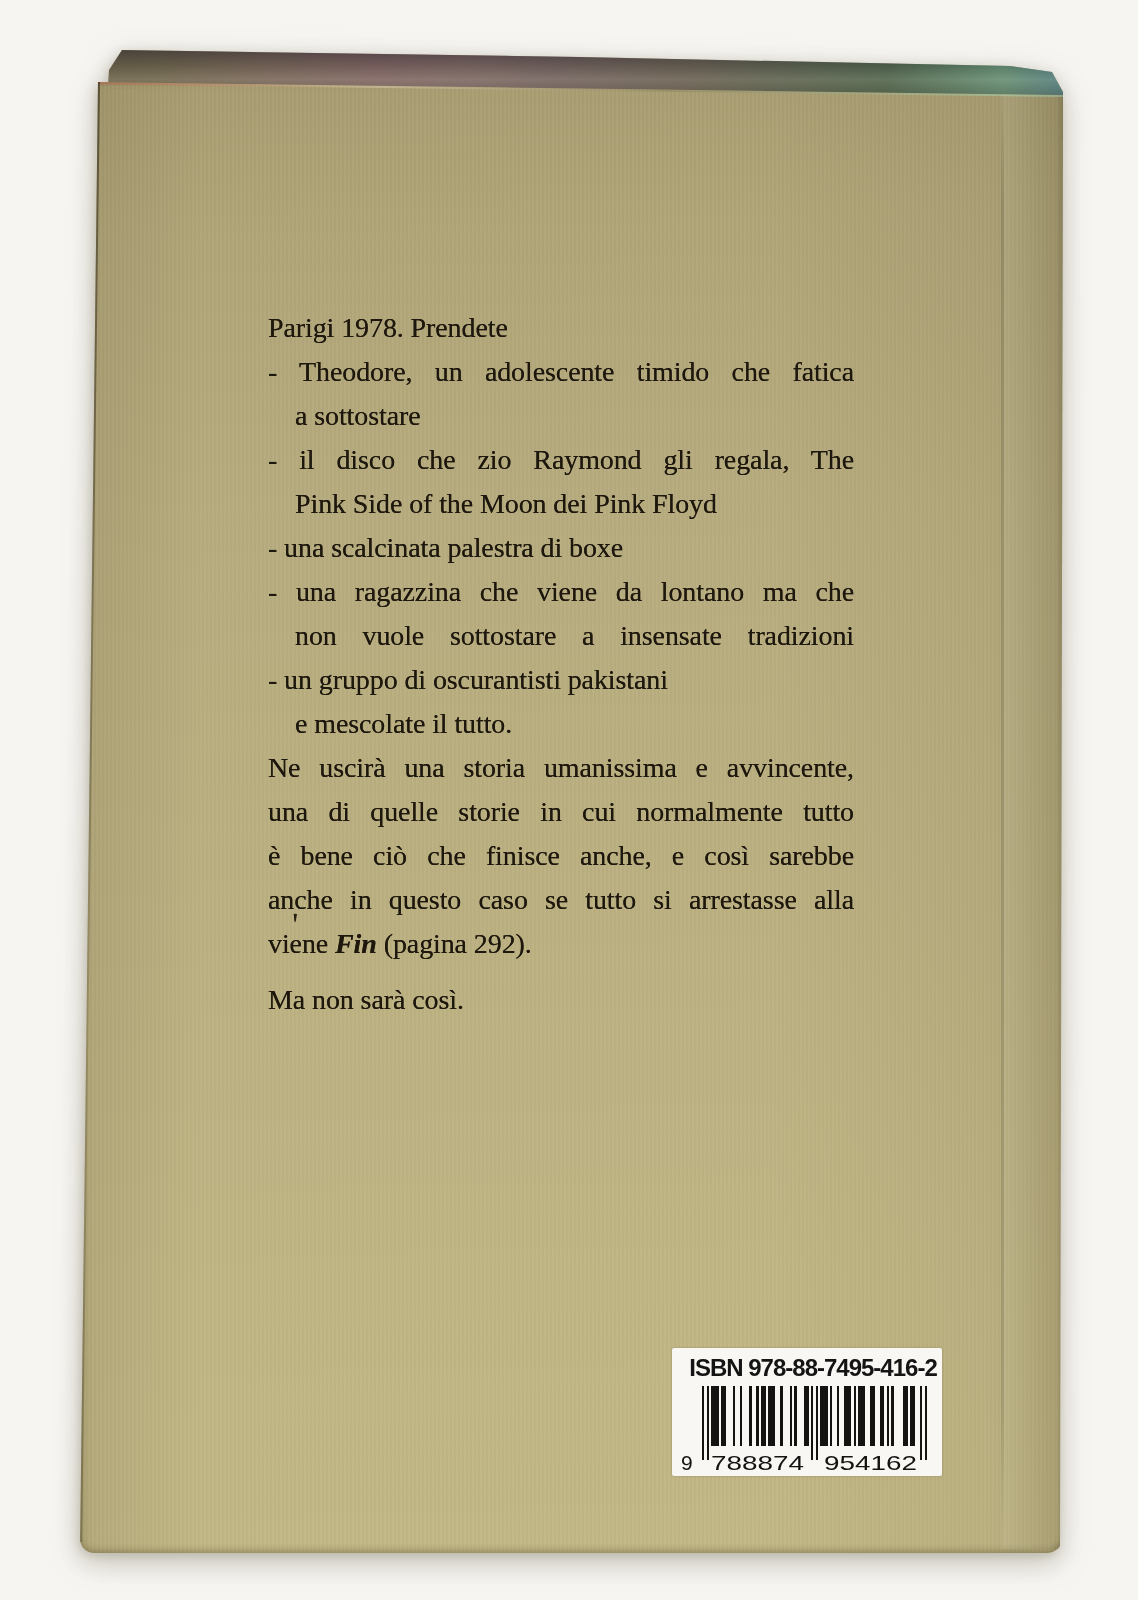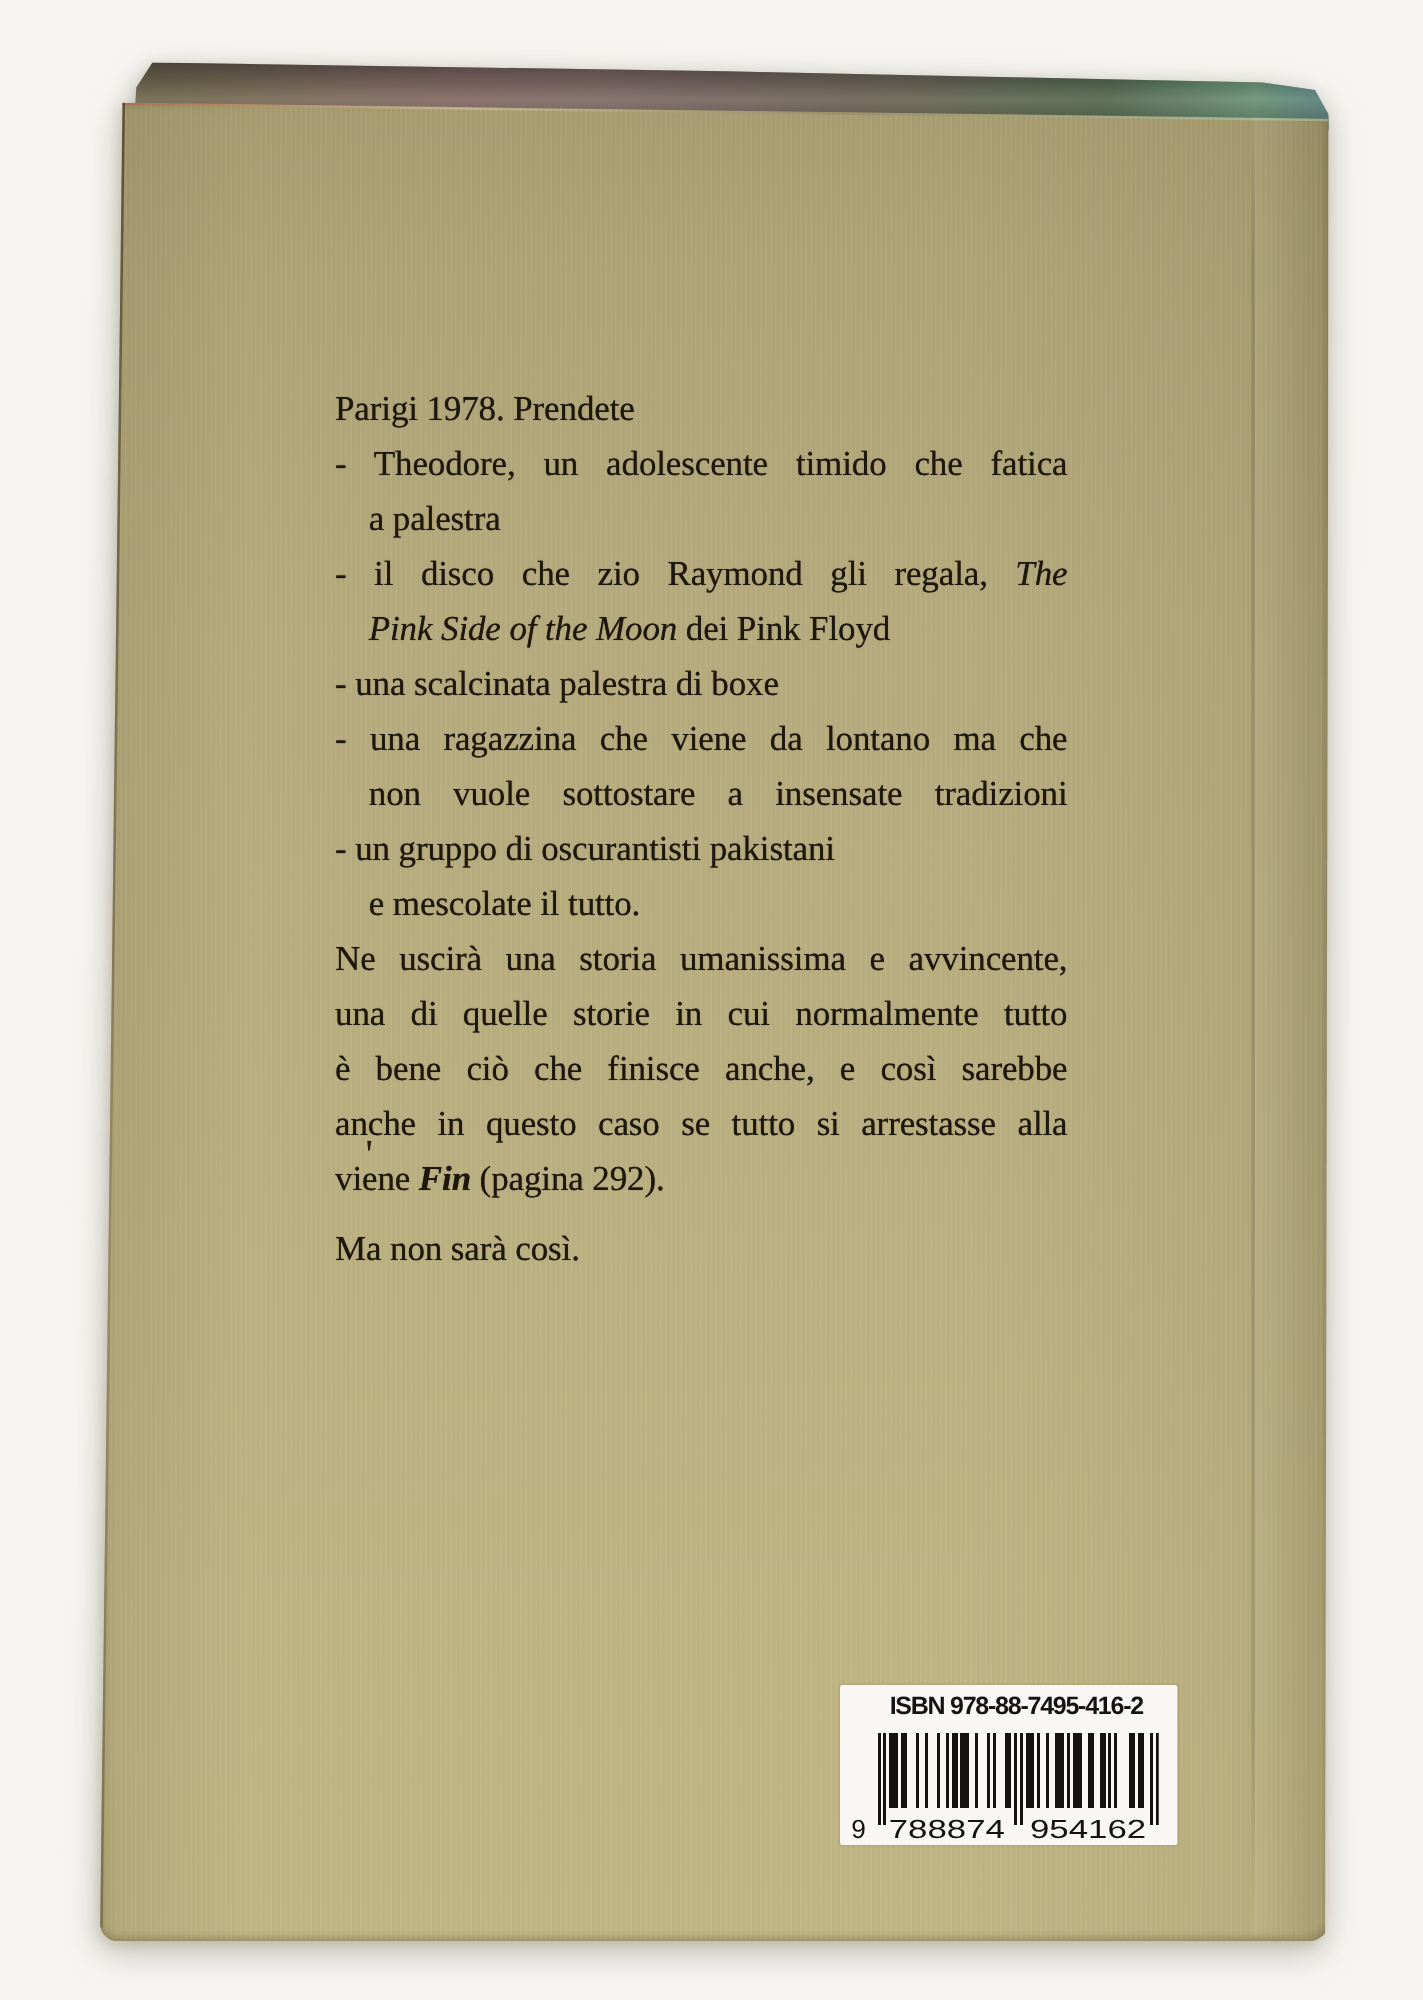--- a/index.html
+++ b/index.html
@@ -63,56 +63,56 @@
     position:absolute; left:188px; top:224px; width:586px;
     font-size:28px; line-height:44px; color:#1d170d;
     text-shadow: 0 0 0.6px rgba(28,22,10,0.85);
     letter-spacing:-0.1px;
   }
   .line { min-height:44px; text-align:left; }
   .line.j { text-align:justify; text-align-last:justify; }
   .line.hang { padding-left:27px; text-indent:-27px; }
   .line.cont { padding-left:27px; }
   .line.gap { margin-top:12px; }
-  .i  { font-style:italic; }
+  .i  { }
   .bi { font-style:italic; font-weight:bold; }
   .tick {
     position:absolute; left:212px; top:826px;
     font-size:34px; color:#26200f; transform:rotate(2deg);
     line-height:34px;
   }
   
   .isbn-label {
     position:absolute; left:592px; top:1266px; width:270px; height:128px;
     background:#f9f7f4; border-radius:2px;
     box-shadow: 0 0 2px rgba(110,100,70,0.45);
   }
   .isbn-text {
     margin-top:6px; padding-left:12px; text-align:center;
     font-family:"Liberation Sans","DejaVu Sans",sans-serif;
-    font-weight:bold; font-size:20px; letter-spacing:-1px; color:#141414;
+    font-weight:bold; font-size:24px; letter-spacing:-1px; color:#141414;
     white-space:nowrap;
   }
   .barcode { position:absolute; left:8px; top:38px; }
 </style>
 </head>
 <body>
 
 <div class="book">
   <div class="book-top"></div>
   <div class="book-body">
     <div class="face-line"></div>
     <div class="spine-band"></div>
     <div class="spine-crease"></div>
     <div class="left-edge-shade"></div>
 
     <div class="blurb" id="blurb">
         <div class="line"><span>Parigi 1978. Prendete</span></div>
         <div class="line j hang"><span>- Theodore, un adolescente timido che fatica</span></div>
-        <div class="line cont"><span>a palestra</span></div>
+        <div class="line cont"><span>a sottostare</span></div>
         <div class="line j hang"><span>- il disco che zio Raymond gli regala, </span><span class="i">The</span></div>
         <div class="line cont"><span class="i">Pink Side of the Moon</span><span> dei Pink Floyd</span></div>
         <div class="line hang"><span>- una scalcinata palestra di boxe</span></div>
         <div class="line j hang"><span>- una ragazzina che viene da lontano ma che</span></div>
         <div class="line j cont"><span>non vuole sottostare a insensate tradizioni</span></div>
         <div class="line hang"><span>- un gruppo di oscurantisti pakistani</span></div>
         <div class="line cont"><span>e mescolate il tutto.</span></div>
         <div class="line j"><span>Ne uscirà una storia umanissima e avvincente,</span></div>
         <div class="line j"><span>una di quelle storie in cui normalmente tutto</span></div>
         <div class="line j"><span>è bene ciò che finisce anche, e così sarebbe</span></div>

